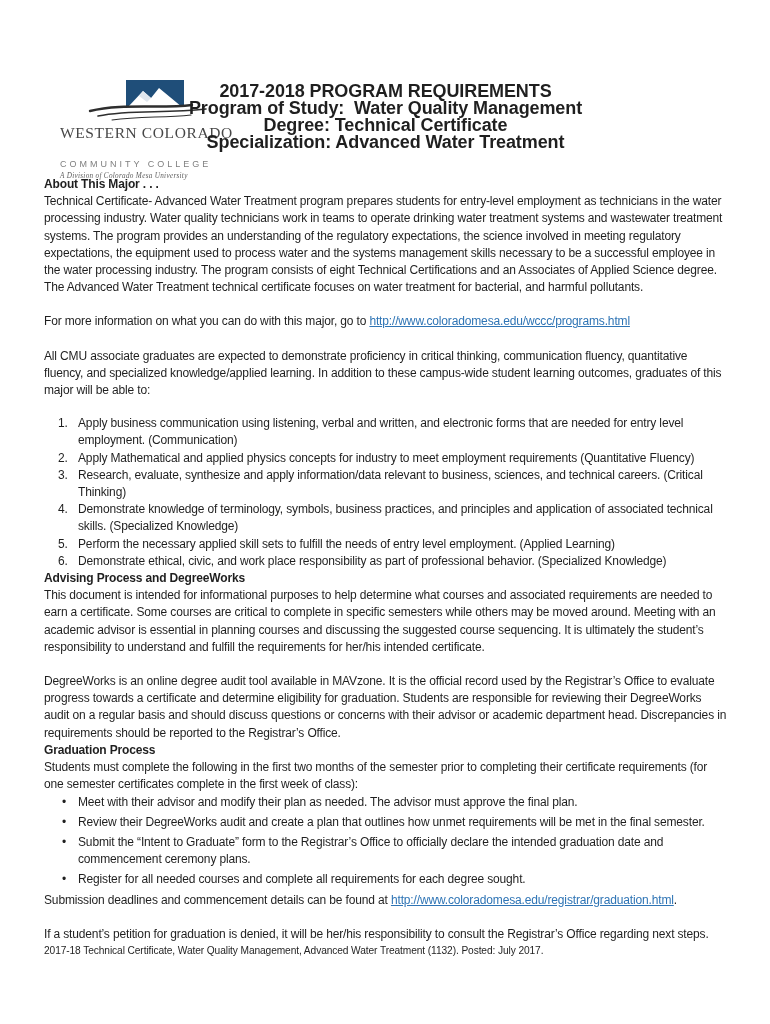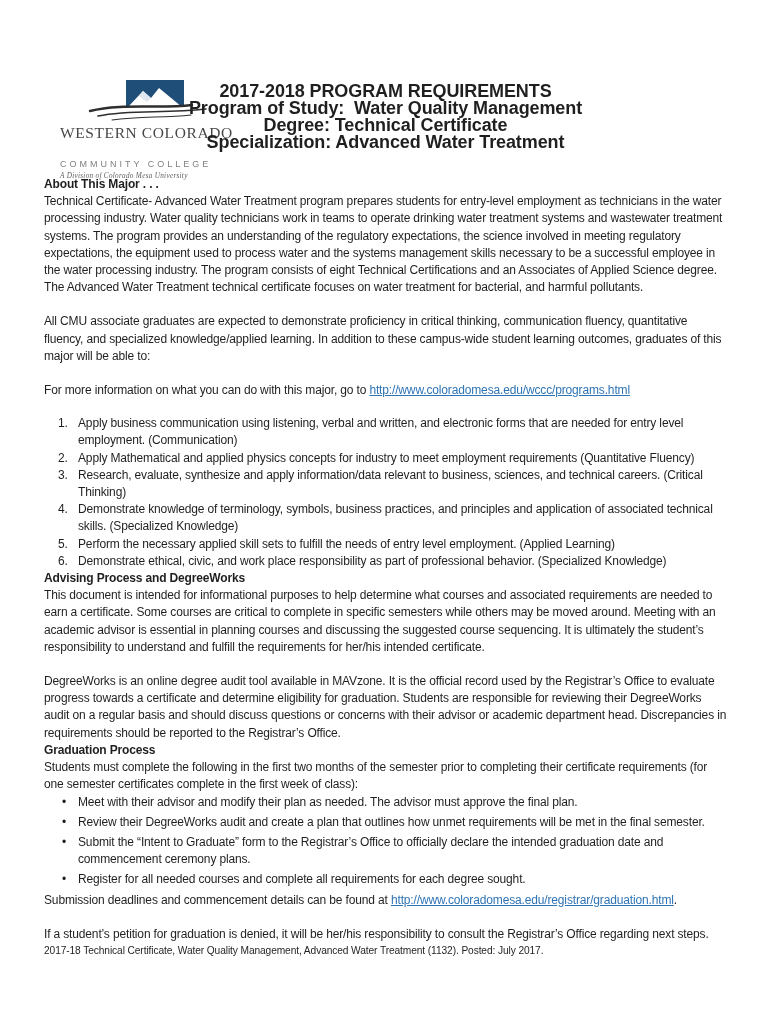--- a/index.html
+++ b/index.html
@@ -129,23 +129,23 @@
       <div>Degree: Technical Certificate</div>
       <div>Specialization: Advanced Water Treatment</div>
     </div>
   </header>
 
   <main>
 
     <p class="h">About This Major . . .</p>
     <p>Technical Certificate- Advanced Water Treatment program prepares students for entry-level employment as technicians in the water processing industry. Water quality technicians work in teams to operate drinking water treatment systems and wastewater treatment systems. The program provides an understanding of the regulatory expectations, the science involved in meeting regulatory expectations, the equipment used to process water and the systems management skills necessary to be a successful employee in the water processing industry. The program consists of eight Technical Certifications and an Associates of Applied Science degree. The Advanced Water Treatment technical certificate focuses on water treatment for bacterial, and harmful pollutants.</p>
 
+    <p class="mt"><span>For more information on what you can do with this major, go to </span><a href="#">http://www.coloradomesa.edu/wccc/programs.html</a></p>
+
     <p class="mt">All CMU associate graduates are expected to demonstrate proficiency in critical thinking, communication fluency, quantitative fluency, and specialized knowledge/applied learning. In addition to these campus-wide student learning outcomes, graduates of this major will be able to:</p>
-
-    <p class="mt"><span>For more information on what you can do with this major, go to </span><a href="#">http://www.coloradomesa.edu/wccc/programs.html</a></p>
 
     <ol class="outcomes">
       <li>Apply business communication using listening, verbal and written, and electronic forms that are needed for entry level employment. (Communication)</li>
       <li>Apply Mathematical and applied physics concepts for industry to meet employment requirements (Quantitative Fluency)</li>
       <li>Research, evaluate, synthesize and apply information/data relevant to business, sciences, and technical careers. (Critical Thinking)</li>
       <li>Demonstrate knowledge of terminology, symbols, business practices, and principles and application of associated technical skills. (Specialized Knowledge)</li>
       <li>Perform the necessary applied skill sets to fulfill the needs of entry level employment. (Applied Learning)</li>
       <li>Demonstrate ethical, civic, and work place responsibility as part of professional behavior. (Specialized Knowledge)</li>
     </ol>
 

